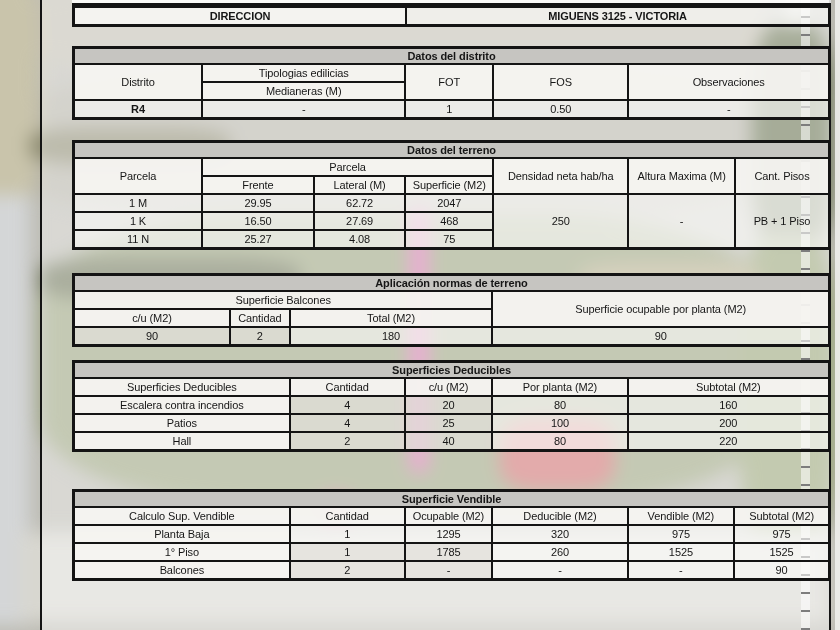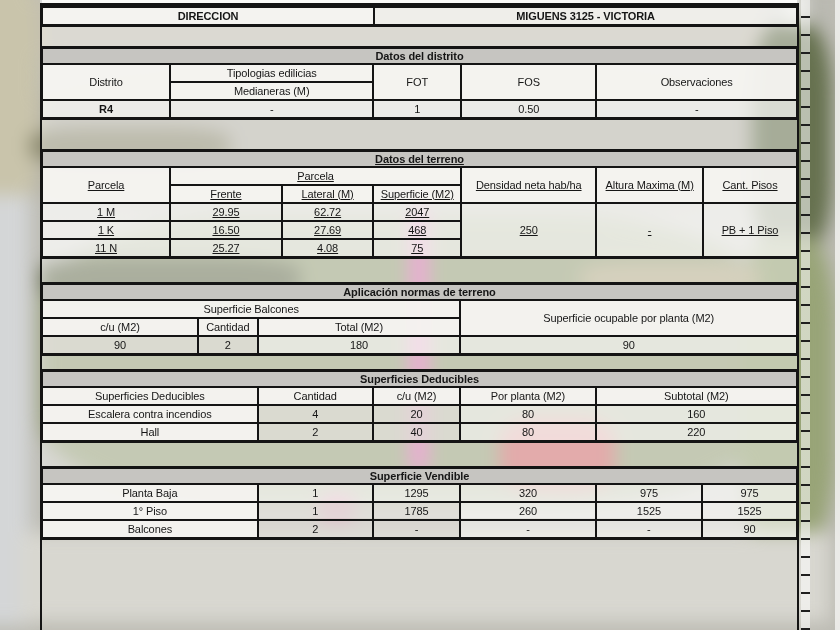--- a/index.html
+++ b/index.html
@@ -12,22 +12,23 @@
     font-family:"Liberation Sans","DejaVu Sans",sans-serif;
     color:#161616;background:#bdbcb4;
   }
   
   .photo{position:absolute;inset:0;overflow:hidden;}
   .blobs{position:absolute;inset:-20px;filter:blur(9px);}
   .blob{position:absolute;border-radius:30%;}
   .edge-strip{position:absolute;left:835px;top:0;width:5px;height:630px;background:rgba(242,242,240,.85);}
   
   .sheet{
-    position:absolute;left:40px;top:0;width:759px;height:518px;
+    position:absolute;left:40px;top:0;width:759px;height:630px;
     background:rgba(255,255,255,.42);
+    padding-left:32px;
   }
   .sideline{position:absolute;top:0;width:2px;height:630px;background:var(--border);z-index:0;}
   .sideline.l{left:0;} .sideline.r{right:0;}
   .topsliver{position:relative;z-index:1;height:3px;background:rgba(255,255,255,.85);border-bottom:2px solid var(--border);}
   table.tbl{
     position:relative;z-index:1;width:100%;border-collapse:collapse;table-layout:fixed;
     font-size:11px;line-height:13px;
   }
   table.tbl{border:3px solid var(--border);}
   .tbl td{
@@ -114,21 +115,21 @@
     <tr>
       <td class="val b">R4</td>
       <td class="val">-</td>
       <td class="val">1</td>
       <td class="val">0.50</td>
       <td class="val">-</td>
     </tr>
   </tbody>
     </table>
 
-  <table class="tbl" style="margin-top:29px;text-decoration:underline;">
+  <table class="tbl" style="margin-top:20px;">
     <colgroup>
         <col style="width:17%">
         <col style="width:14.8%">
         <col style="width:12.1%">
         <col style="width:11.6%">
         <col style="width:17.9%">
         <col style="width:14.1%">
         <col>
       </colgroup>
     <tbody>
@@ -220,41 +221,56 @@
       <td class="lbl">Subtotal (M2)</td>
     </tr>
     <tr>
       <td class="lbl">Escalera contra incendios</td>
       <td class="vgy">4</td>
       <td class="vgy">20</td>
       <td class="val">80</td>
       <td class="val">160</td>
     </tr>
     <tr>
+      <td class="lbl">Patios</td>
+      <td class="vgy">4</td>
+      <td class="vgy">25</td>
+      <td class="val">100</td>
+      <td class="val">200</td>
+    </tr>
+    <tr>
       <td class="lbl">Hall</td>
       <td class="vgy">2</td>
       <td class="vgy">40</td>
       <td class="val">80</td>
       <td class="val">220</td>
     </tr>
   </tbody>
     </table>
 
-  <table class="tbl" style="margin-top:23px;">
+  <table class="tbl" style="margin-top:37px;">
     <colgroup>
         <col style="width:28.6%">
         <col style="width:15.2%">
         <col style="width:11.6%">
         <col style="width:17.9%">
         <col style="width:14.1%">
         <col>
       </colgroup>
     <tbody>
         <tr>
       <td class="hd" colspan="6">Superficie Vendible</td>
+    </tr>
+    <tr>
+      <td class="lbl">Calculo Sup. Vendible</td>
+      <td class="lbl">Cantidad</td>
+      <td class="lbl">Ocupable (M2)</td>
+      <td class="lbl">Deducible (M2)</td>
+      <td class="lbl">Vendible (M2)</td>
+      <td class="lbl">Subtotal (M2)</td>
     </tr>
     <tr>
       <td class="lbl">Planta Baja</td>
       <td class="val">1</td>
       <td class="val">1295</td>
       <td class="val">320</td>
       <td class="val">975</td>
       <td class="val">975</td>
     </tr>
     <tr>

